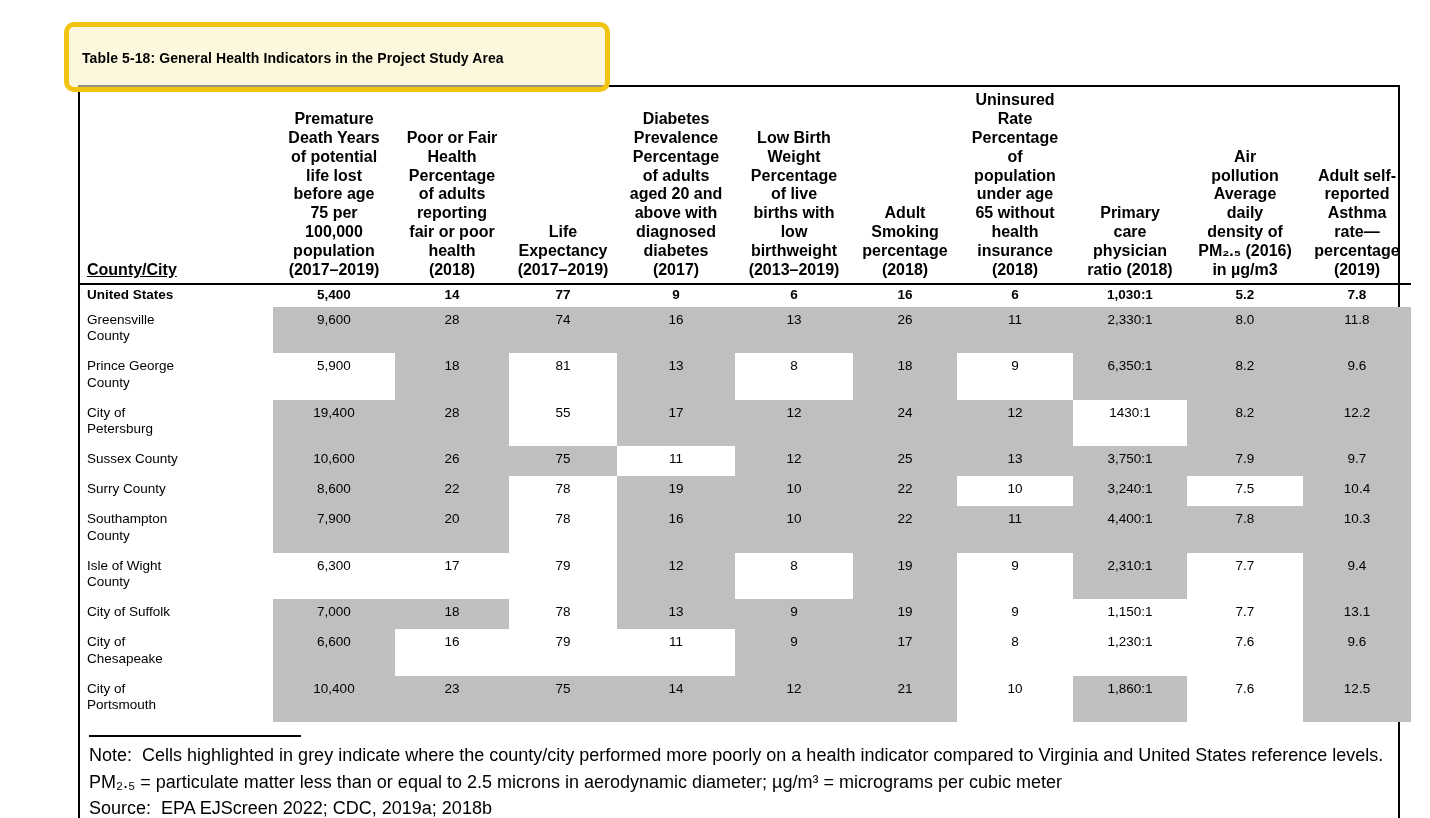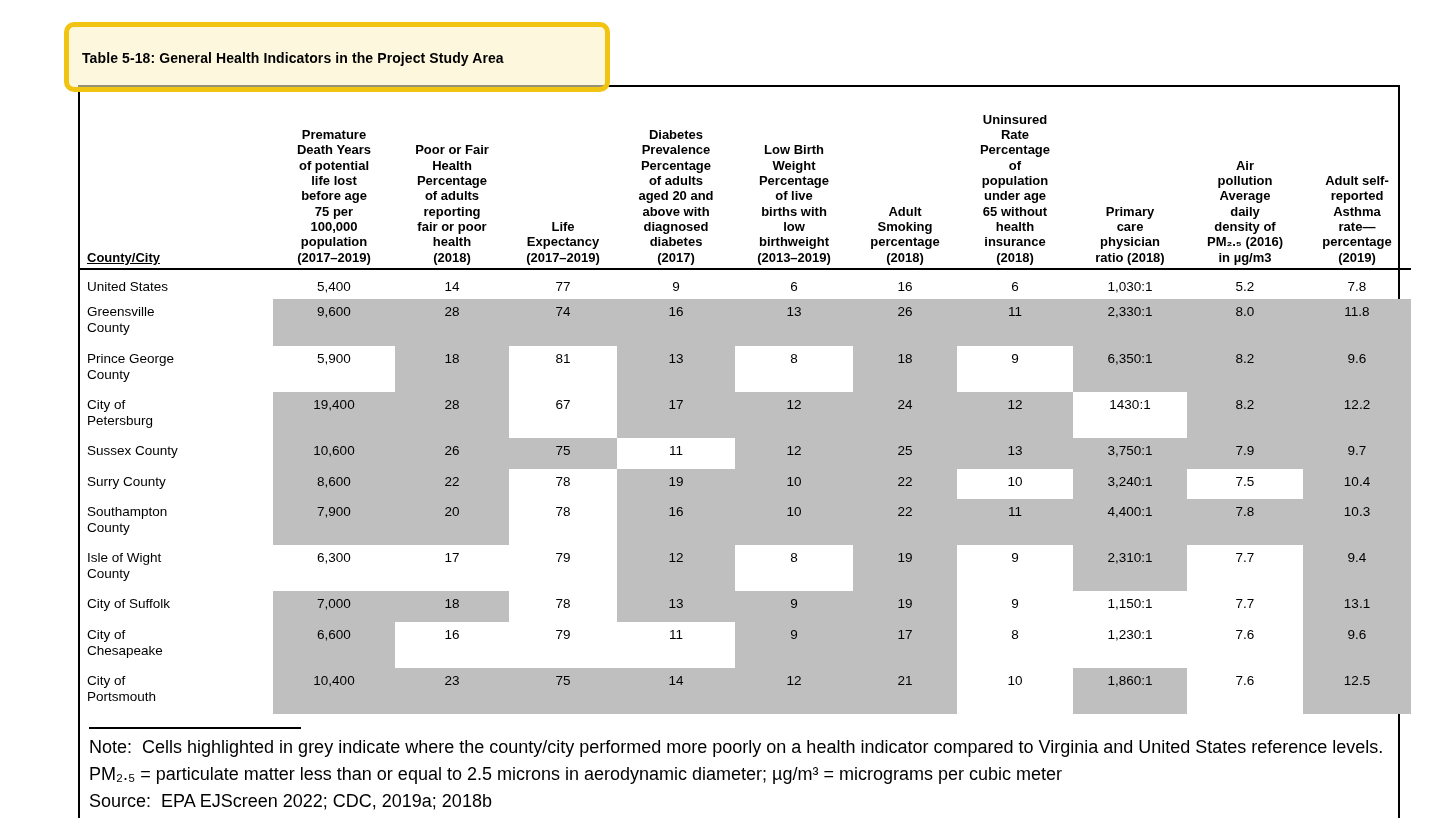--- a/index.html
+++ b/index.html
@@ -25,22 +25,22 @@
 
   
   .table-box{
     position:absolute;left:78px;top:85px;width:1322px;
     border:2px solid #000;background:#fff;z-index:1;
     padding-bottom:10px;box-sizing:border-box;
   }
   table{border-collapse:collapse;table-layout:fixed;width:100%;}
   thead th{
     vertical-align:bottom;text-align:center;
-    font-size:13px;font-weight:bold;line-height:1.18;
-    padding:10px 2px 3px;height:168px;
+    font-size:16px;font-weight:bold;line-height:1.18;
+    padding:4px 2px 3px;height:168px;
     border-bottom:2.5px solid #000;
     white-space:pre-line;
   }
   thead th:first-child{text-align:left;padding-left:7px;text-decoration:underline;}
   th:nth-child(1){width:184px}
   th:nth-child(2){width:118px}
   th:nth-child(3){width:110px}
   th:nth-child(4){width:104px}
   th:nth-child(5){width:114px}
   th:nth-child(6){width:114px}
@@ -48,21 +48,21 @@
   th:nth-child(8){width:112px}
   th:nth-child(9){width:110px}
   th:nth-child(10){width:112px}
   th:nth-child(11){width:104px}
 
   td{
     font-size:13.5px;line-height:1.2;text-align:center;vertical-align:top;
     padding:5px 2px 9px;
   }
   td.county{text-align:left;padding-left:7px;white-space:pre-line;}
-  tr.ref-row td{font-weight:normal;padding-top:9px;padding-bottom:4px;}
+  tr.ref-row td{font-weight:bold;padding-top:2px;padding-bottom:4px;}
   td.grey{background:var(--grey,#bfbfbf);}
 
   
   .notes{margin:13px 12px 2px 9px;font-size:18px;line-height:1.48;}
   .note-rule{width:212px;border-top:2px solid #000;margin-bottom:5px;}
   .note-line{white-space:pre-wrap;}
 </style>
 </head>
 <body>
 
@@ -186,21 +186,21 @@
             <td>9</td>
             <td class="grey">6,350:1</td>
             <td class="grey">8.2</td>
             <td class="grey">9.6</td>
           </tr>
           <tr>
             <td class="county">City of
 Petersburg</td>
             <td class="grey">19,400</td>
             <td class="grey">28</td>
-            <td>67</td>
+            <td>55</td>
             <td class="grey">17</td>
             <td class="grey">12</td>
             <td class="grey">24</td>
             <td class="grey">12</td>
             <td>1430:1</td>
             <td class="grey">8.2</td>
             <td class="grey">12.2</td>
           </tr>
           <tr>
             <td class="county">Sussex County</td>

